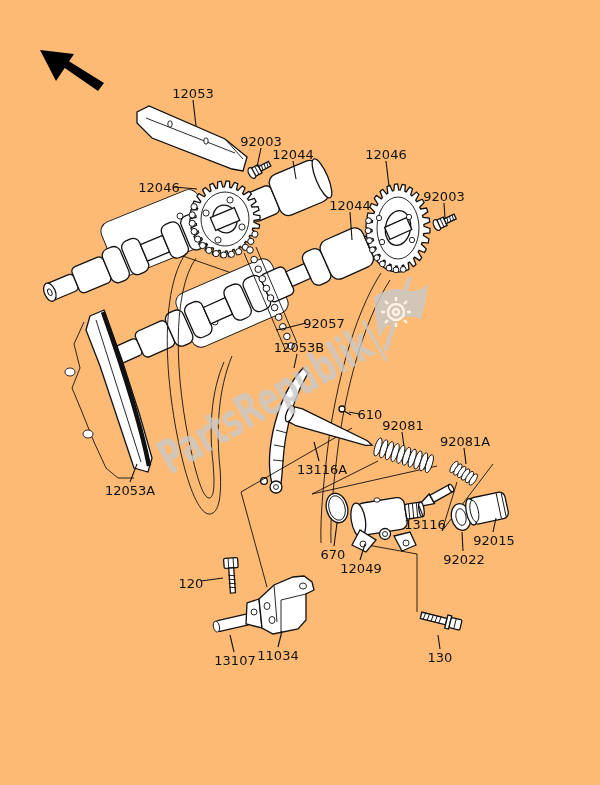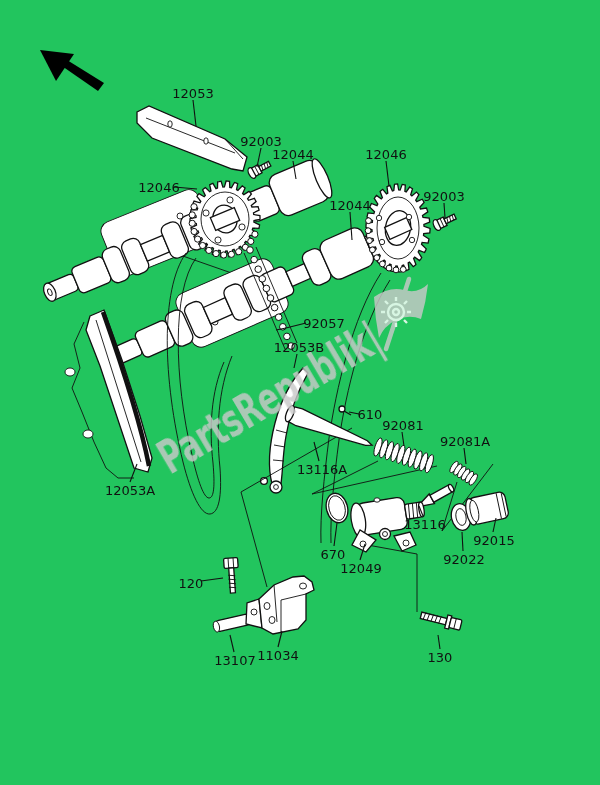--- a/index.html
+++ b/index.html
@@ -1,16 +1,16 @@
 <!DOCTYPE html>
 <html><head>
 <meta charset="utf-8">
 <style>
   html,body{margin:0;padding:0;background:#ffffff;}
-  .page{position:relative;width:600px;height:785px;background:#22c55e;overflow:hidden;}
+  .page{position:relative;width:600px;height:785px;background:#fdba74;overflow:hidden;}
   svg{position:absolute;left:0;top:0;}
   .plabel{font-family:"DejaVu Sans",sans-serif;font-size:13px;fill:#111;text-anchor:middle;}
   .leader{fill:none;stroke:#111;stroke-width:1.1;}
   .ln{fill:none;stroke:#111;stroke-width:1.3;}
   .ln-thin{fill:none;stroke:#111;stroke-width:0.9;}
   .part{fill:#ffffff;stroke:#111;stroke-width:1.3;}
   .part-thin{fill:#ffffff;stroke:#111;stroke-width:0.9;}
   .wm{font-family:"DejaVu Sans",sans-serif;font-weight:bold;}
 </style>
 </head>

